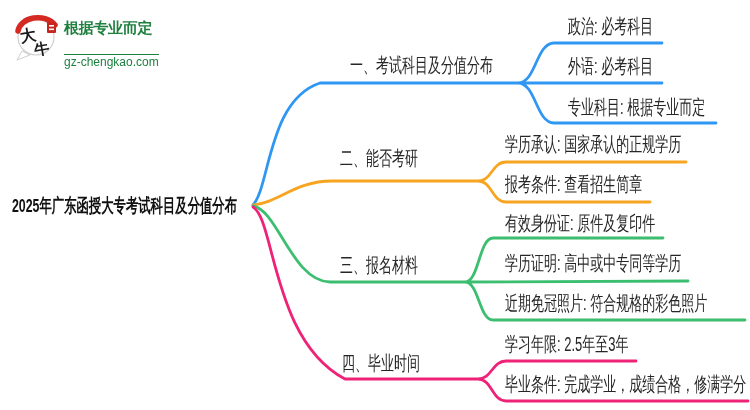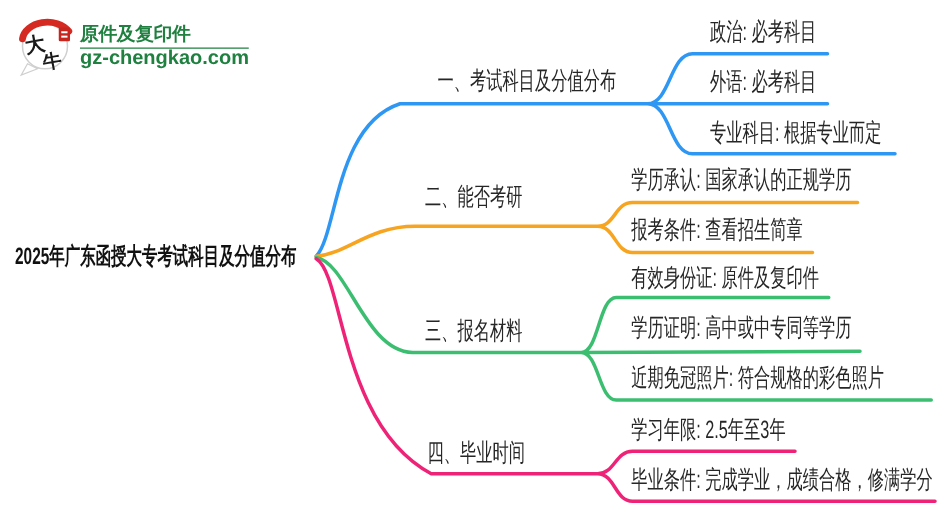--- a/index.html
+++ b/index.html
@@ -38,26 +38,26 @@
   .logo-textcol { margin-left: 4px; margin-top: 10px; }
   .logo-title {
     font-size: 15px;
     font-weight: bold;
     color: #1f8040;
     letter-spacing: -0.3px;
     line-height: 16px;
     white-space: nowrap;
   }
   .logo-domain {
-    font-size: 16px;
-    font-weight: bold;
+    font-size: 12px;
+    font-weight: normal;
     color: #1f8040;
     line-height: 13px;
     border-top: 1.5px solid #1f8040;
-    margin-top: 2px;
+    margin-top: 18px;
     padding-top: 1px;
     white-space: nowrap;
   }
 </style>
 </head>
 <body>
 
 <div id="stage">
 
   <svg id="wires" width="750" height="410" viewBox="0 0 750 410">
@@ -82,21 +82,21 @@
       <path d="M8 41 L3 50 L16 45 Z" fill="#ffffff" stroke="#cfcfcf" stroke-width="1"></path>
       <circle cx="22" cy="27" r="18" fill="#ffffff" stroke="#cfcfcf" stroke-width="1.2"></circle>
       <path d="M4 21 A20 15 0 0 1 41 15" fill="none" stroke="#d42a22" stroke-width="5.5" stroke-linecap="round"></path>
       <text x="6" y="31" font-size="16" font-weight="bold" fill="#1a1a1a" transform="rotate(-10 14 26)" font-family="'DejaVu Sans', sans-serif">大</text>
       <text x="20" y="44" font-size="15" font-weight="bold" fill="#1a1a1a" transform="rotate(-10 28 38)" font-family="'DejaVu Sans', sans-serif">牛</text>
       <rect x="33" y="12" width="9" height="11" rx="1" fill="#c6261e"></rect>
       <rect x="35" y="15" width="5" height="1.6" fill="#ffffff"></rect>
       <rect x="35" y="18.5" width="5" height="1.6" fill="#ffffff"></rect>
     </svg>
     <div class="logo-textcol">
-      <div class="logo-title">原件及复印件</div>
+      <div class="logo-title">根据专业而定</div>
       <div class="logo-domain">gz-chengkao.com</div>
     </div>
   </div>
 
   <div class="node-text root-text" style="left:12px; top:196px;">2025年广东函授大专考试科目及分值分布</div>
 
   <div class="node-text branch-text" style="left:350px; top:55px;">一、考试科目及分值分布</div>
   <div class="node-text" style="left:568px; top:16px;">政治: 必考科目</div>
   <div class="node-text" style="left:568px; top:56px;">外语: 必考科目</div>
   <div class="node-text" style="left:568px; top:97px;">专业科目: 根据专业而定</div>

